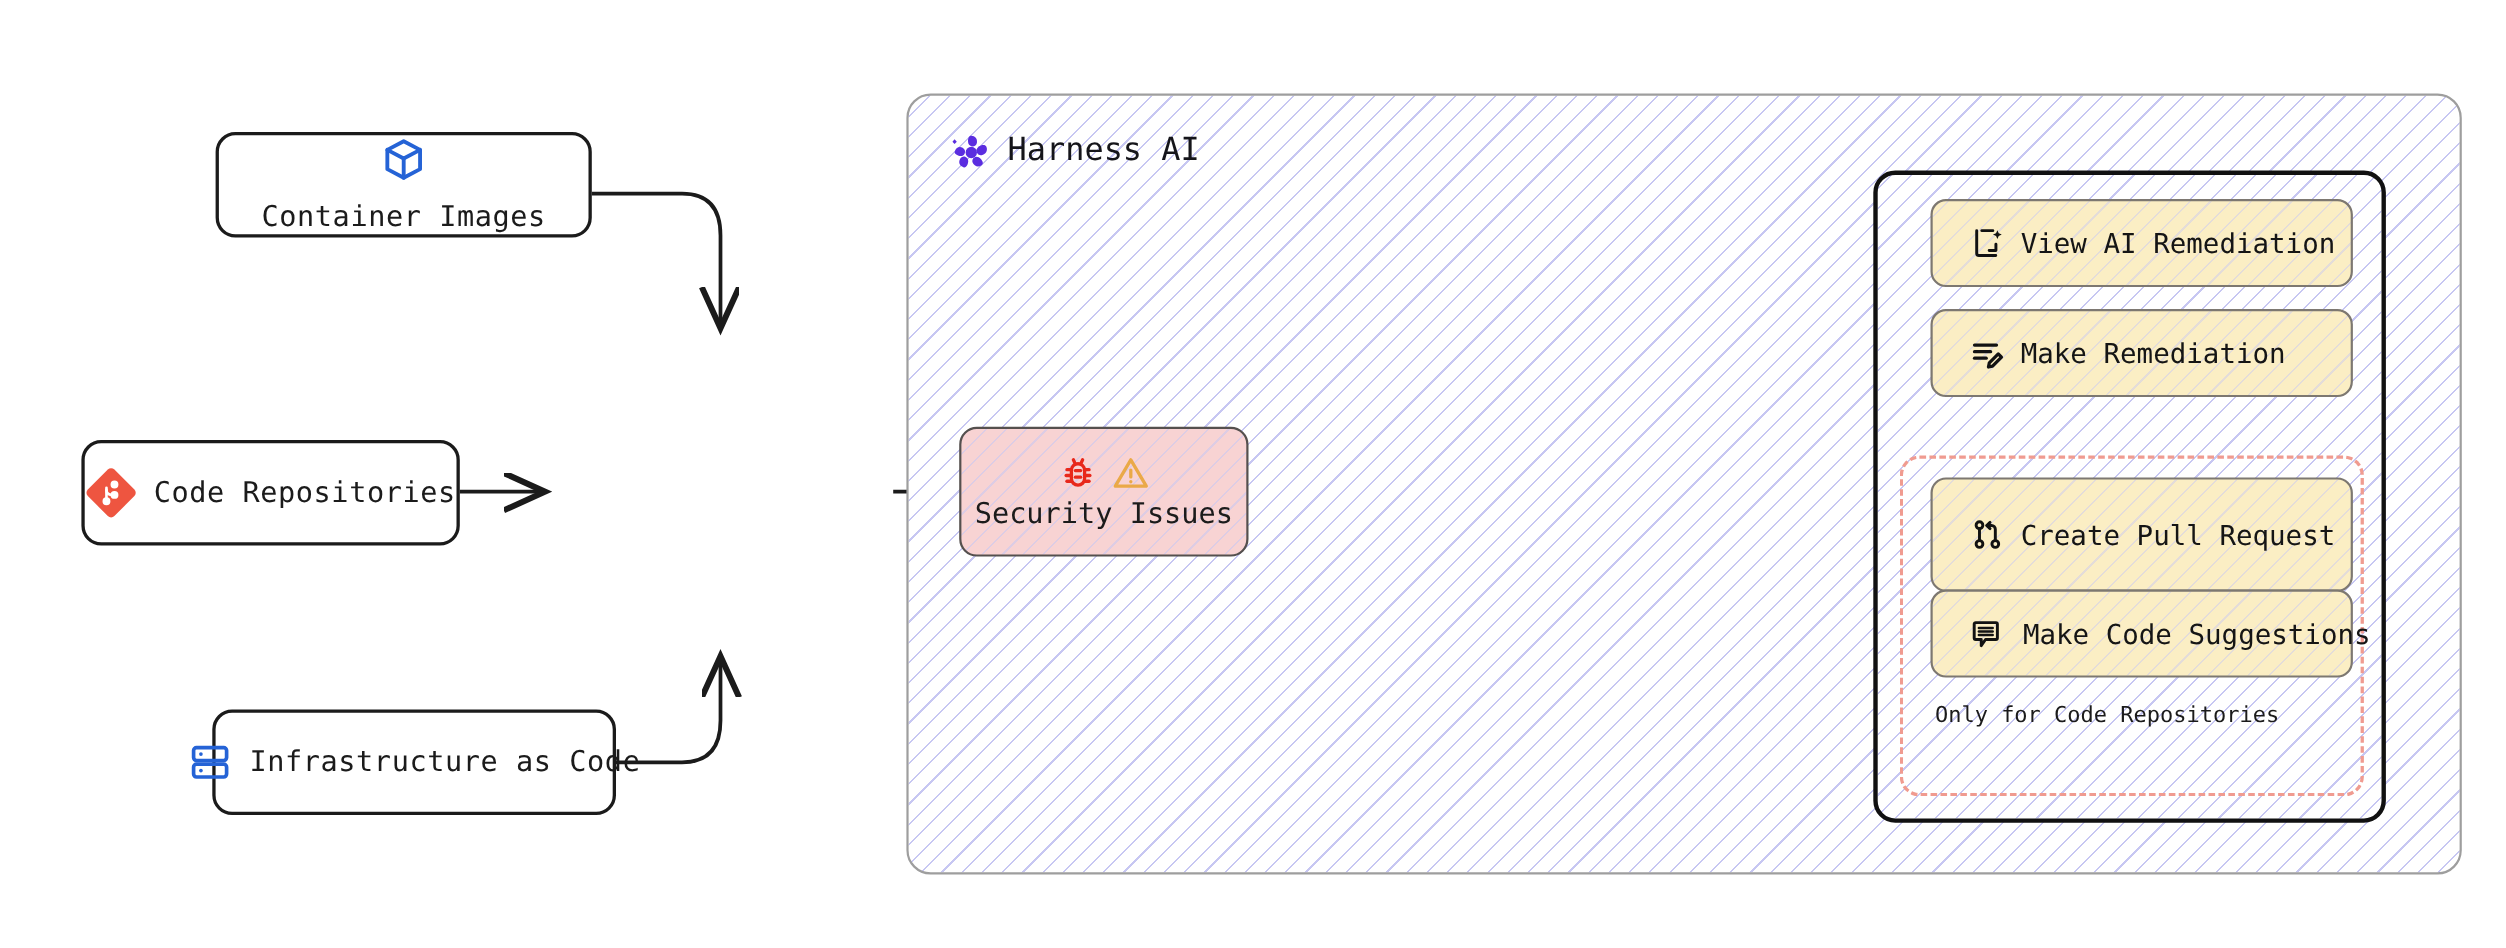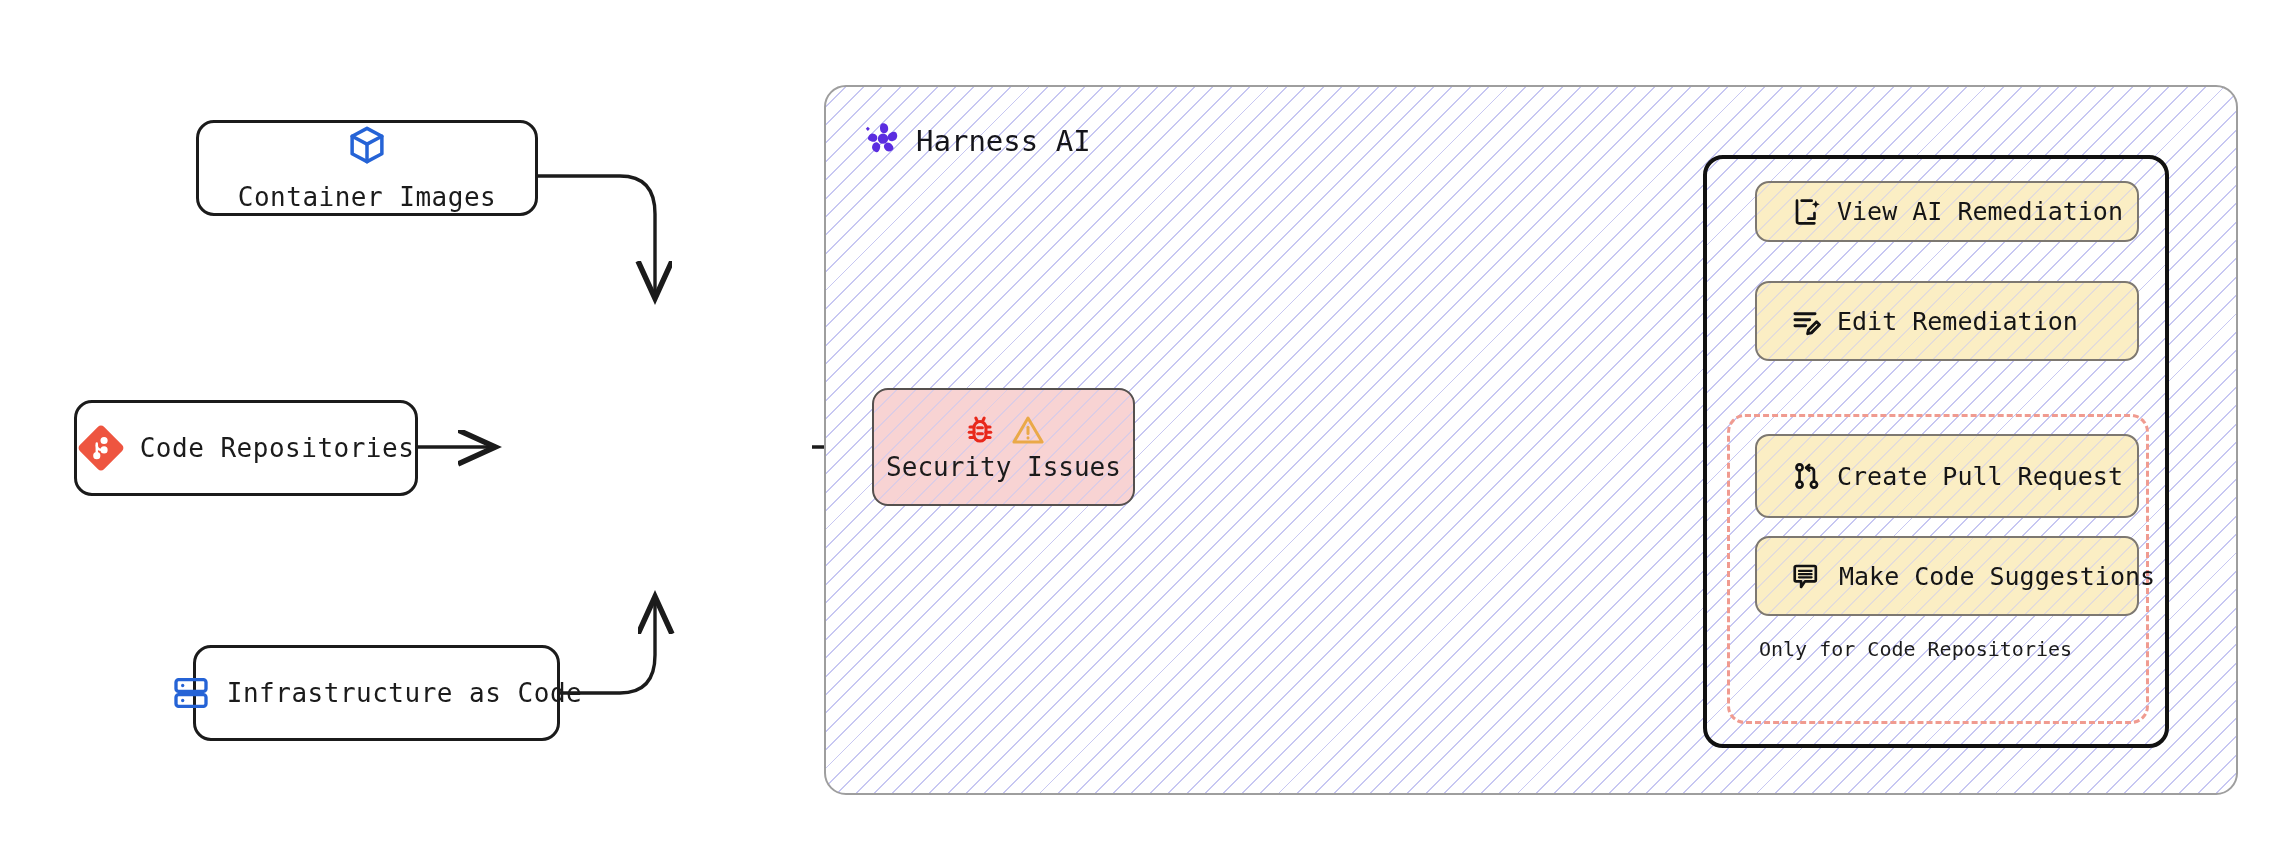--- a/index.html
+++ b/index.html
@@ -52,21 +52,21 @@
       -45deg,
       #c7c7f2 0px,
       #c7c7f2 1.4px,
       rgba(255,255,255,0) 1.4px,
       rgba(255,255,255,0) 13px
     );
   }
   .group-title {
     position: absolute;
     display: flex;
-    align-items: flex-end;
+    align-items: flex-start;
     gap: 14px;
     font-size: 29px;
     color: #15151a;
     white-space: nowrap;
   }
 
   
   .diamond-wrap {
     position: absolute;
   }
@@ -289,41 +289,41 @@
       </svg>
     </div>
     <div class="issue-label">Security Issues</div>
   </div>
 
 
   <div class="actions-panel" style="left:1703px; top:155px; width:466px; height:593px;">
 
     <div class="dashed-region" style="left:20px; top:255px; width:422px; height:310px;"></div>
 
-    <div class="action-btn" style="left:48px; top:22px; width:384px; height:61px;">
+    <div class="action-btn" style="left:48px; top:22px; width:384px; height:80px;">
       <svg class="ico" width="32" height="32" viewBox="0 0 24 24" fill="none" stroke="#121212" stroke-width="2" stroke-linecap="round" stroke-linejoin="round">
         <path d="M4.5 3.5 V19 a1.5 1.5 0 0 0 1.5 1.5 H17.5"></path>
         <path d="M8 3.5 H15.5"></path>
         <path d="M17.6 12.8 V17 H13"></path>
         <path d="M18.6 3.2 l.9 2.1 l2.1.9 l-2.1.9 l-.9 2.1 l-.9-2.1 l-2.1-.9 l2.1-.9 z" fill="#121212" stroke="none"></path>
       </svg>
       <span class="action-label">View AI Remediation</span>
     </div>
 
     <div class="action-btn" style="left:48px; top:122px; width:384px; height:80px;">
       <svg class="ico" width="32" height="32" viewBox="0 0 24 24" fill="none" stroke="#121212" stroke-width="2.2" stroke-linecap="round" stroke-linejoin="round">
         <path d="M3 6.5 H18"></path>
         <path d="M3 11 H14"></path>
         <path d="M3 15.5 H11"></path>
         <path d="M19.2 12.6 l2.2 2.2 l-6.1 6.1 l-2.8.6 l.6-2.8 z"></path>
       </svg>
-      <span class="action-label">Edit Remediation</span>
-    </div>
-
-    <div class="action-btn" style="left:48px; top:275px; width:384px; height:84px;">
+      <span class="action-label">Make Remediation</span>
+    </div>
+
+    <div class="action-btn" style="left:48px; top:275px; width:384px; height:104px;">
       <svg class="ico" width="32" height="32" viewBox="0 0 24 24" fill="none" stroke="#121212" stroke-width="2" stroke-linecap="round" stroke-linejoin="round">
         <circle cx="6.4" cy="5.6" r="2.3"></circle>
         <circle cx="6.4" cy="18.4" r="2.3"></circle>
         <circle cx="17.2" cy="18.4" r="2.3"></circle>
         <path d="M6.4 7.9 V16.1"></path>
         <path d="M17.2 16.1 V8.4 a2.6 2.6 0 0 0-2.6-2.6 H11.6"></path>
         <path d="M13.6 3.7 L11.3 5.8 L13.6 7.9"></path>
       </svg>
       <span class="action-label">Create Pull Request</span>
     </div>

